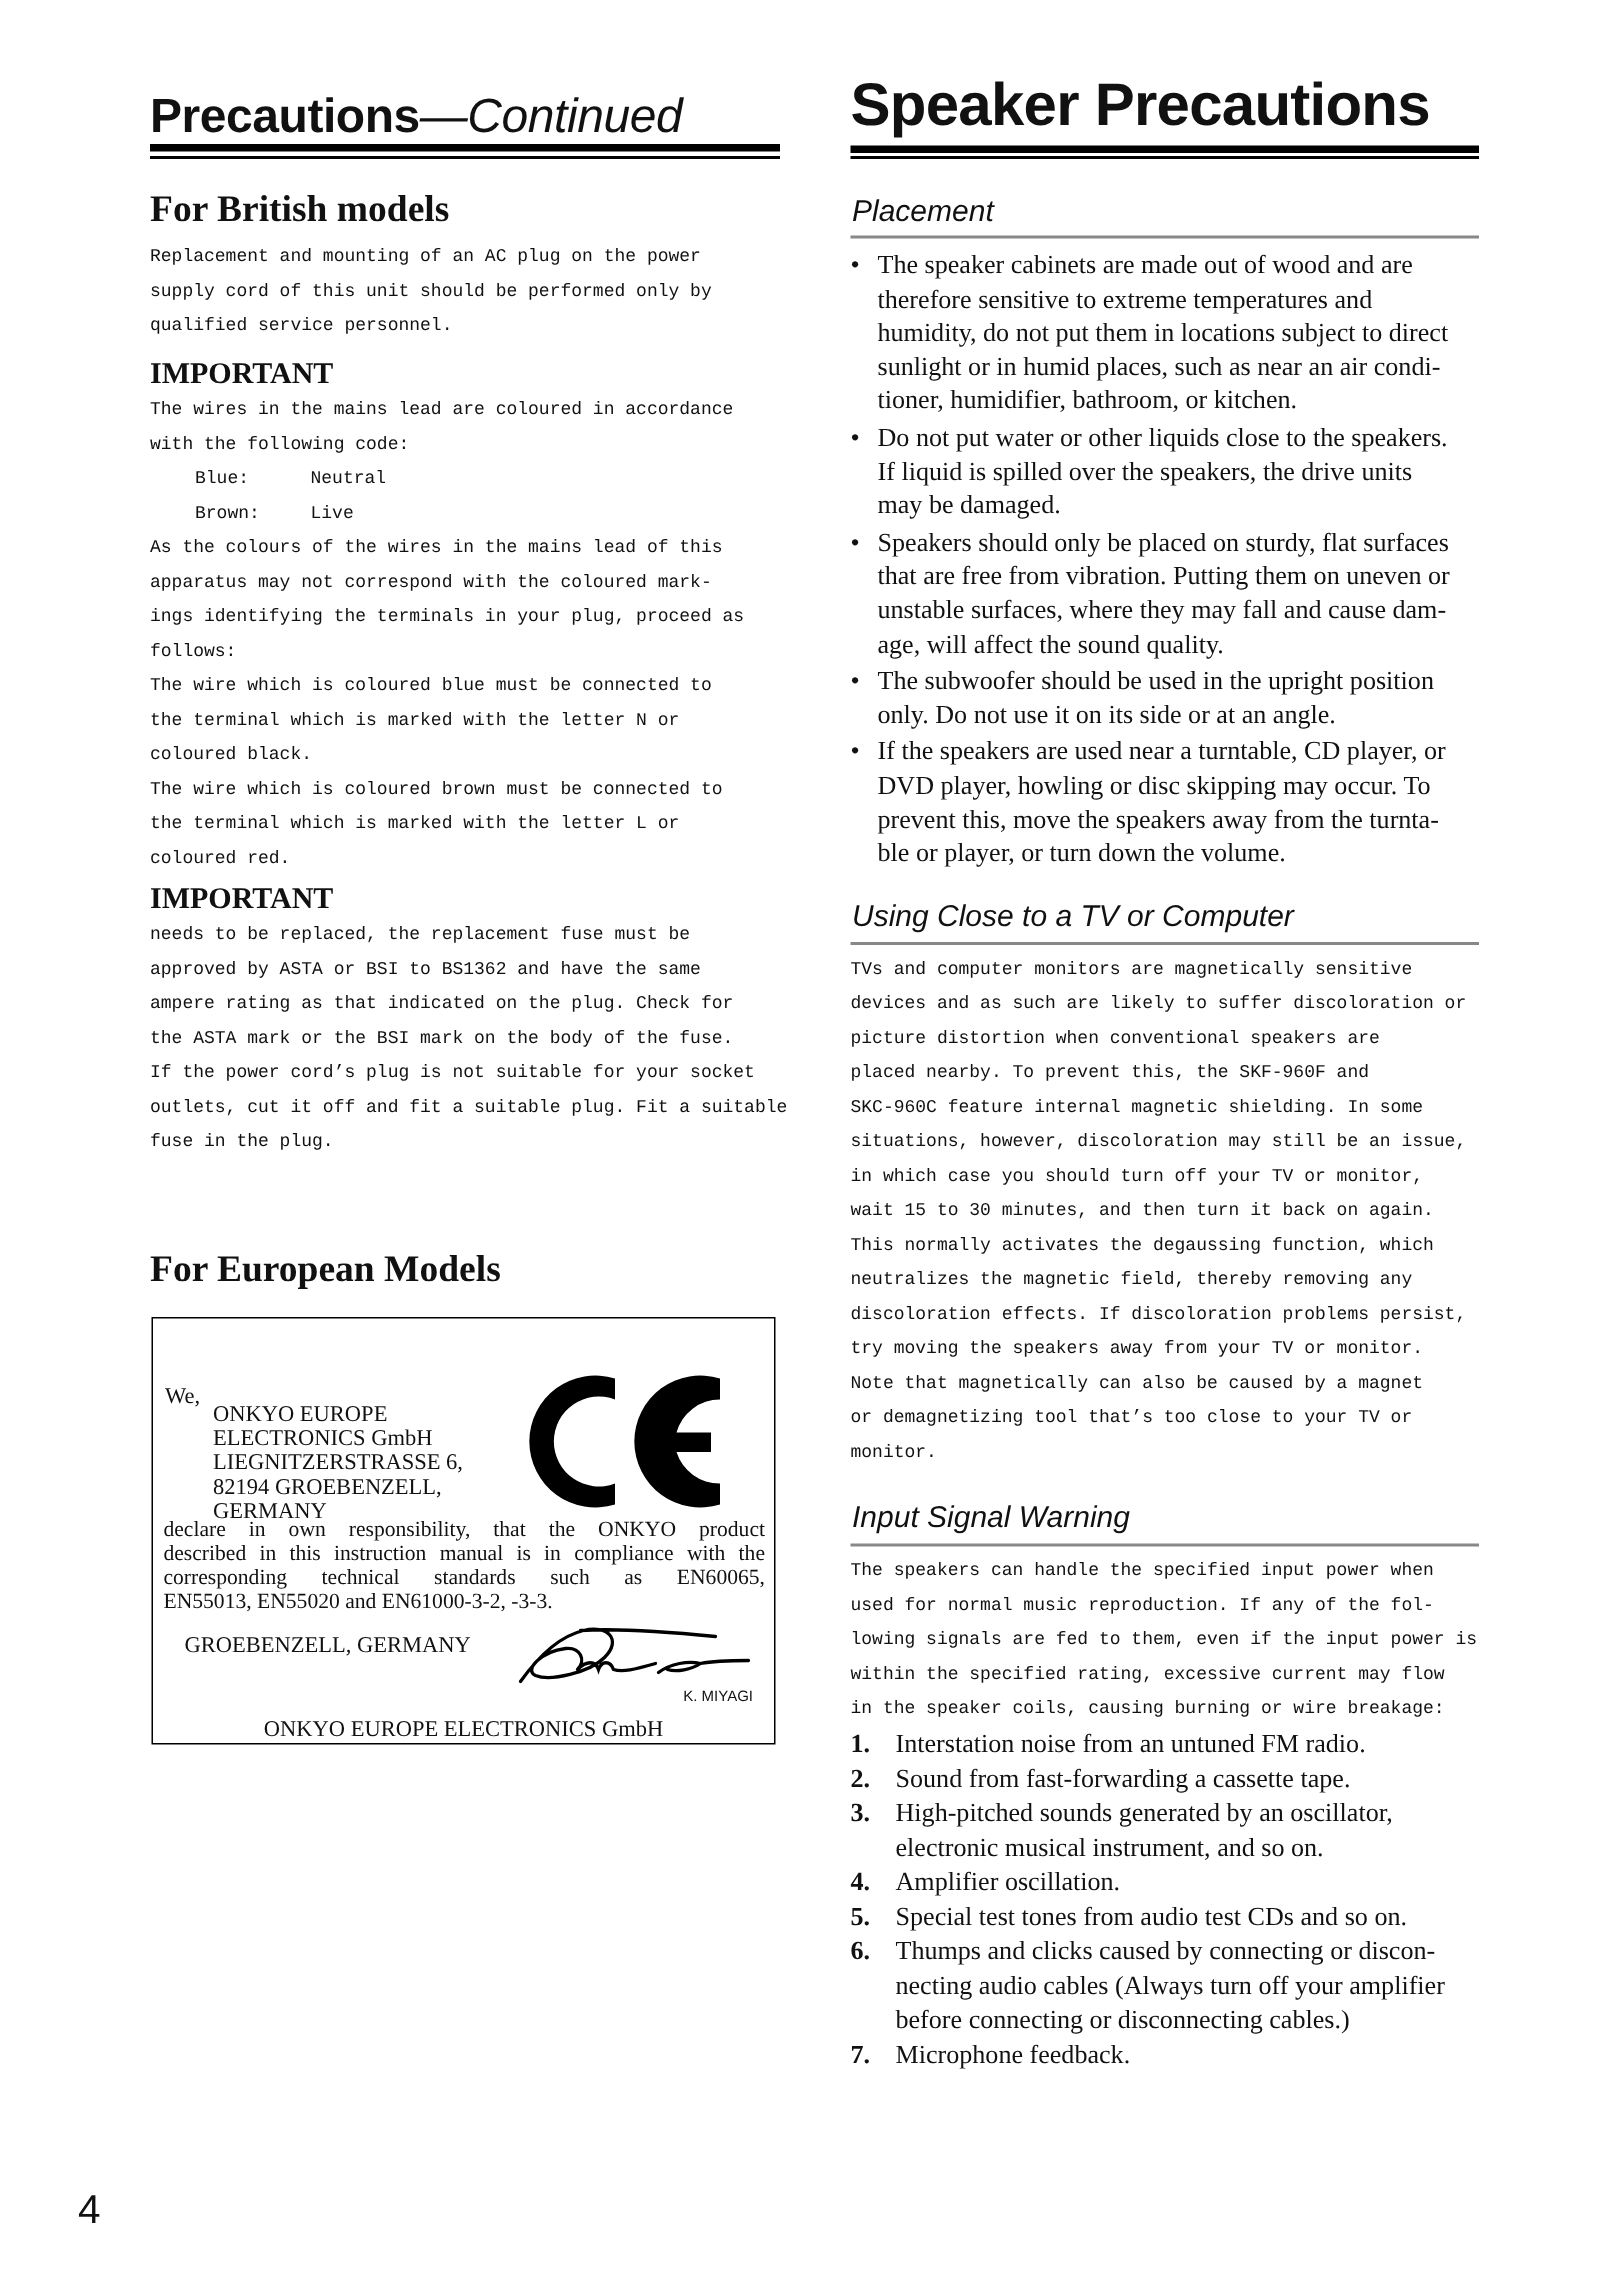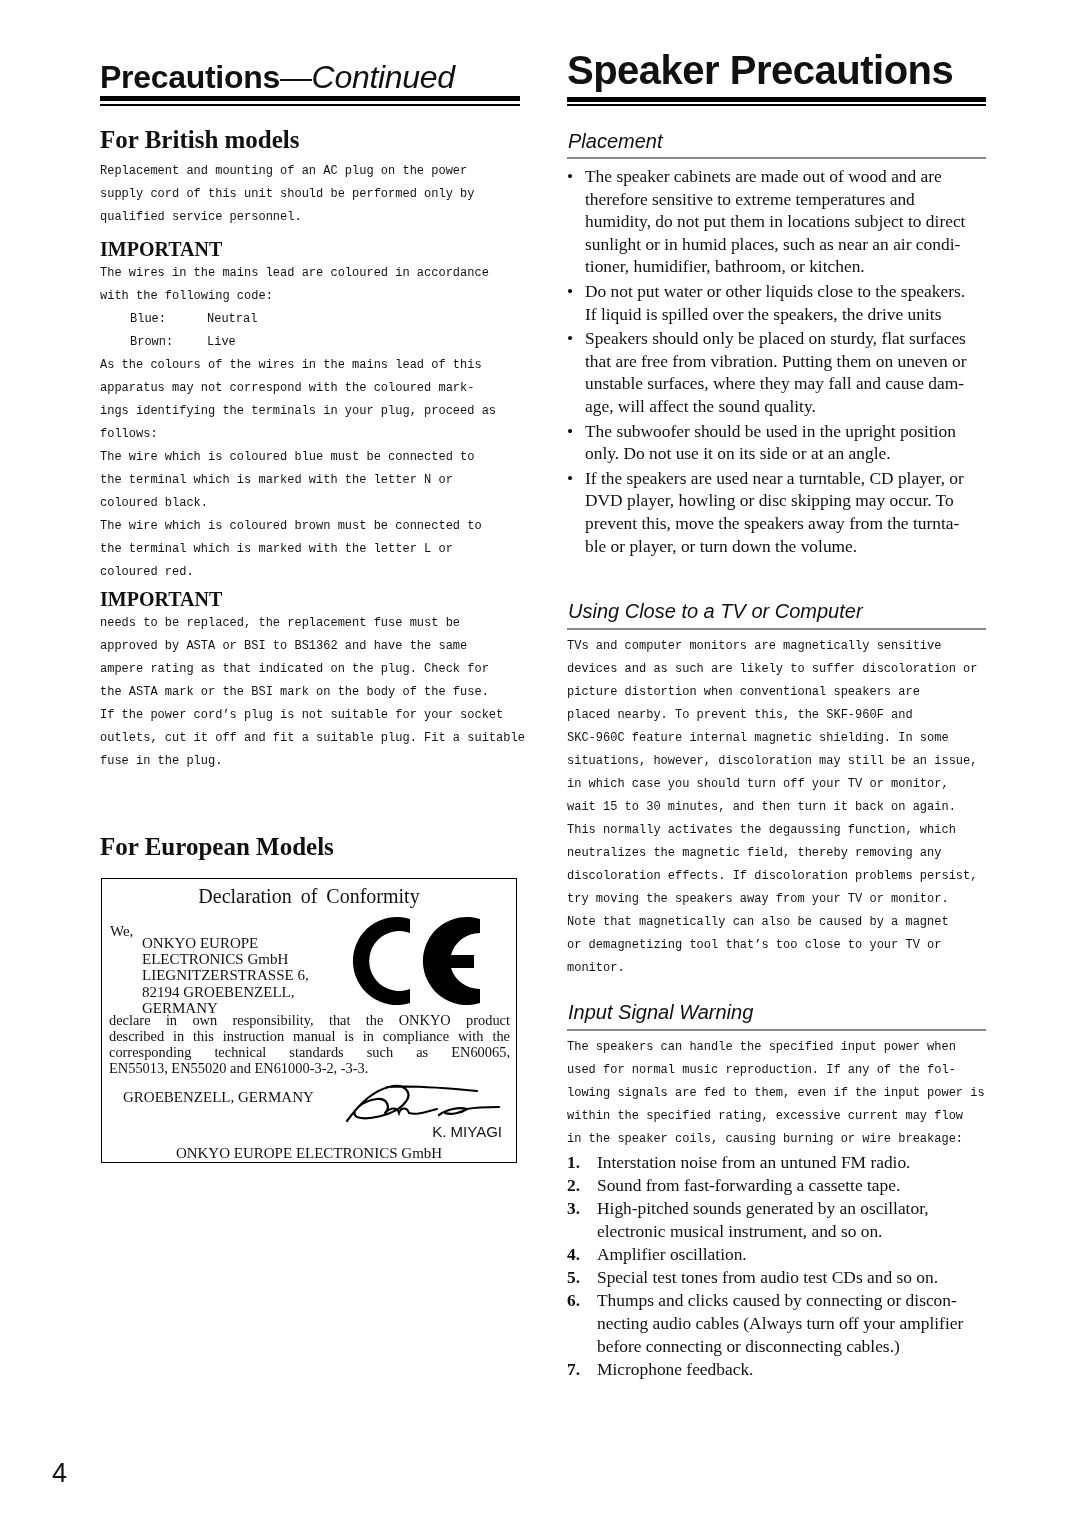--- a/index.html
+++ b/index.html
@@ -33,21 +33,21 @@
 
     .doc-box { position:absolute; left:101px; top:878px; width:416px; height:285px; border:1.5px solid #000; box-sizing:border-box; font-family:"Liberation Serif", serif; }
     .doc-title { position:absolute; left:0; top:5px; width:100%; text-align:center; font-size:20px; line-height:24px; word-spacing:4px; }
     .we { position:absolute; left:8px; top:44px; font-size:15px; line-height:16px; }
     .addr { position:absolute; left:40px; top:56px; font-size:15px; line-height:16.2px; }
     .addr span { display:block; white-space:nowrap; }
     .declare { position:absolute; left:7px; top:133px; width:401px; font-size:14.4px; line-height:16px; text-align:justify; }
     .declare span { display:block; }
     .declare span.just { text-align:justify; text-align-last:justify; }
     .place { position:absolute; left:21px; top:209px; font-size:15px; line-height:18px; }
-    .miyagi { position:absolute; right:14px; top:246px; font-family:"Liberation Sans", sans-serif; font-size:15px; line-height:14px; }
+    .miyagi { position:absolute; right:14px; top:246px; font-family:"Liberation Sans", sans-serif; font-size:10px; line-height:14px; }
     .company { position:absolute; left:0; top:266px; width:100%; text-align:center; font-size:15px; line-height:16px; }
     .ce { position:absolute; left:250px; top:34px; width:130px; height:96px; }
     .sig { position:absolute; left:225px; top:198px; width:180px; height:52px; }
 
     .pagenum { position:absolute; left:52px; top:1458px; font-family:"Liberation Sans", sans-serif; font-size:27px; line-height:30px; }
   </style>
 </head>
 <body>
 
 <div class="hdr-left">
@@ -98,21 +98,20 @@
   <span class="line">ampere rating as that indicated on the plug. Check for</span>
   <span class="line">the ASTA mark or the BSI mark on the body of the fuse.</span>
   <span class="line">If the power cord’s plug is not suitable for your socket</span>
   <span class="line">outlets, cut it off and fit a suitable plug. Fit a suitable</span>
   <span class="line">fuse in the plug.</span>
 </div>
 
 <div class="h2" style="left:100px; top:832px;">For European Models</div>
 
 <div class="doc-box">
-  <div class="doc-title">Declaration  of  Conformity</div>
   <div class="we">We,</div>
   <div class="addr">
     <span>ONKYO EUROPE</span>
     <span>ELECTRONICS GmbH</span>
     <span>LIEGNITZERSTRASSE 6,</span>
     <span>82194 GROEBENZELL,</span>
     <span>GERMANY</span>
   </div>
   <svg class="ce" viewBox="0 0 130 96">
     <path d="M58 6 A44 44 0 1 0 58 90 L58 76 A30 30 0 1 1 58 20 Z" fill="#000"></path>
@@ -141,20 +140,21 @@
     <span class="line">The speaker cabinets are made out of wood and are</span>
     <span class="line">therefore sensitive to extreme temperatures and</span>
     <span class="line">humidity, do not put them in locations subject to direct</span>
     <span class="line">sunlight or in humid places, such as near an air condi-</span>
     <span class="line">tioner, humidifier, bathroom, or kitchen.</span>
   </div>
   <div class="bullet">
     <span class="dot">•</span>
     <span class="line">Do not put water or other liquids close to the speakers.</span>
     <span class="line">If liquid is spilled over the speakers, the drive units</span>
+    <span class="line">may be damaged.</span>
   </div>
   <div class="bullet">
     <span class="dot">•</span>
     <span class="line">Speakers should only be placed on sturdy, flat surfaces</span>
     <span class="line">that are free from vibration. Putting them on uneven or</span>
     <span class="line">unstable surfaces, where they may fall and cause dam-</span>
     <span class="line">age, will affect the sound quality.</span>
   </div>
   <div class="bullet">
     <span class="dot">•</span>

